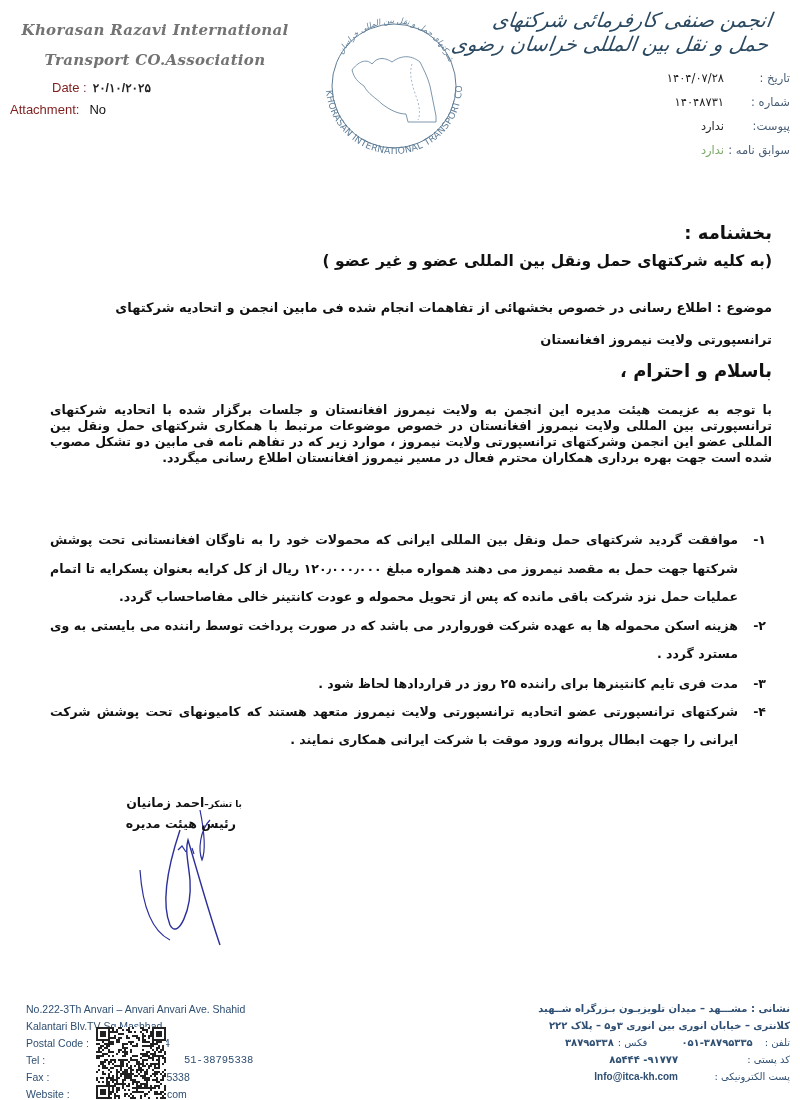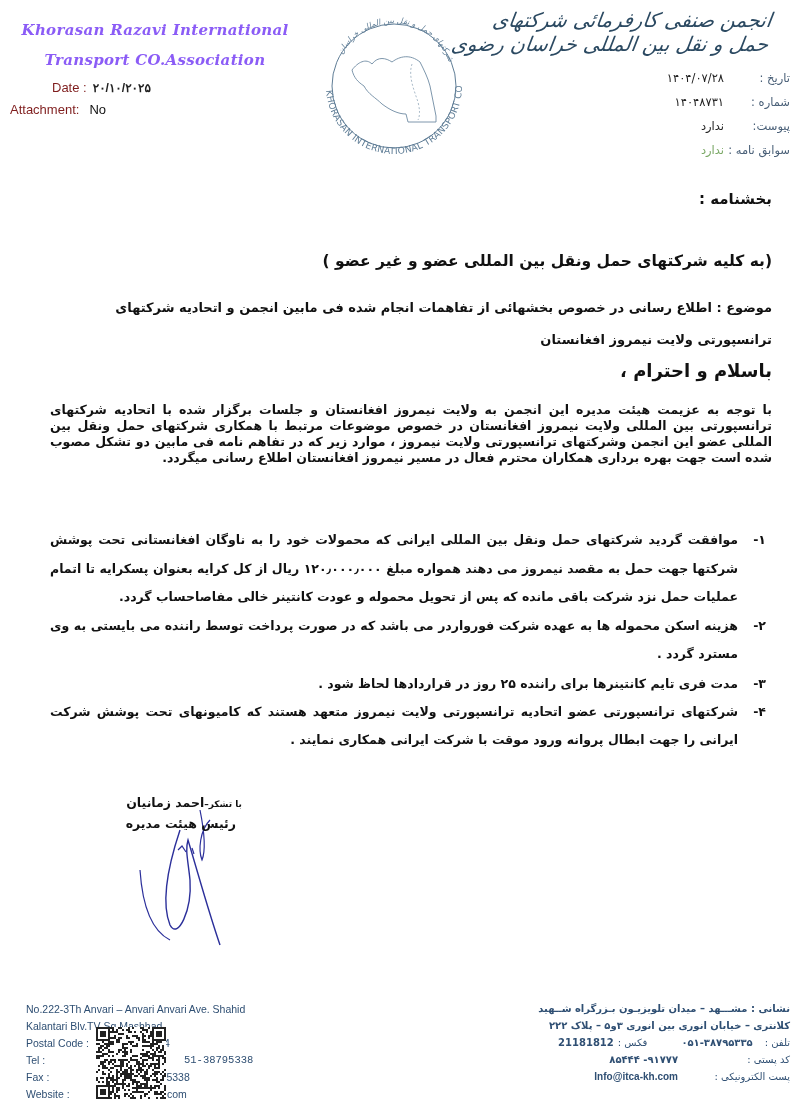--- a/index.html
+++ b/index.html
@@ -2,21 +2,21 @@
 <html><head>
 <meta charset="utf-8">
 <style>
   * { box-sizing: border-box; margin: 0; padding: 0; }
   html, body { width: 800px; height: 1100px; background: #ffffff; overflow: hidden; }
   body { position: relative; font-family: "DejaVu Sans", sans-serif; color: #111; }
 
   
   .en-title { position: absolute; left: 20px; width: 270px; text-align: center;
     font-family: "DejaVu Serif", serif; font-style: italic; font-weight: bold;
-    color: #8b5cf6; font-size: 15px; letter-spacing: 0.3px; }
+    color: #737373; font-size: 15px; letter-spacing: 0.3px; }
   .en-title.l1 { top: 21px; }
   .en-title.l2 { top: 51px; }
   .meta-en { position: absolute; font-family: "Liberation Sans", sans-serif; font-size: 13px; }
   .meta-en .lab { color: #7f1d1d; }
   .date-row { left: 52px; top: 80px; }
   .date-row .val { font-size: 12px; color: #222; font-weight: bold; margin-left: 6px; letter-spacing: 0.5px; }
   .att-row { left: 10px; top: 102px; }
   .att-row .val { color: #111; margin-left: 10px; }
 
   
@@ -30,21 +30,21 @@
     font-size: 11.5px; color: #4a6078; }
   .fa-meta .row { display: flex; height: 24px; align-items: center; }
   .fa-meta .lab { width: 66px; }
   .fa-meta .val { color: #222; font-weight: normal; }
   .fa-meta .val.plain { font-weight: normal; }
   .fa-meta .val.green { color: #7aa865; font-weight: normal; }
 
   
   .body-block { position: absolute; right: 28px; left: 50px; direction: rtl; text-align: right;
     font-family: "DejaVu Sans", sans-serif; }
-  .heading { top: 190px; font-size: 15px; font-weight: bold; }
+  .heading { top: 222px; font-size: 18px; font-weight: bold; }
   .recipients { top: 252px; font-size: 15.5px; font-weight: bold; }
   .subject { top: 292px; font-size: 13px; font-weight: bold; line-height: 32px; }
   .greeting { top: 360px; font-size: 18px; font-weight: bold; }
   .paragraph { top: 402px; font-size: 12.5px; font-weight: bold; line-height: 16px;
     text-align: justify; text-align-last: right; }
   .list { position: absolute; right: 28px; left: 50px; top: 526px; direction: rtl;
     font-size: 12.5px; font-weight: bold; list-style: none; }
   .list li { position: relative; padding-right: 34px; line-height: 28.5px; text-align: justify;
     text-align-last: right; }
   .list li.tight { line-height: 29px; }
@@ -754,21 +754,21 @@
     <rect x="2" y="31" width="3" height="3" fill="#222"></rect>
   </svg>
 
 <div class="foot-fa">
   <div class="line">نشانی : مشـــهد – میدان تلویزیـون بـزرگراه شــهید</div>
   <div class="line">کلانتری – خیابان انوری بین انوری ۳و۵ – پلاک ۲۲۲</div>
   <div class="line kv">
     <span style="font-weight:normal;">تلفن :</span>
     <span style="margin-right:12px;">۰۵۱-۳۸۷۹۵۳۳۵</span>
     <span class="gap">فکس :</span>
-    <span style="margin-right:4px;">21181812</span>
+    <span style="margin-right:4px;">۳۸۷۹۵۳۳۸</span>
   </div>
   <div class="line kv">
     <span class="k" style="width:112px;">کد پستی :</span>
     <span>۹۱۷۷۷- ۸۵۴۴۴</span>
   </div>
   <div class="line kv">
     <span class="k" style="width:112px;">پست الکترونیکی :</span>
     <span class="email">Info@itca-kh.com</span>
   </div>
 </div>

